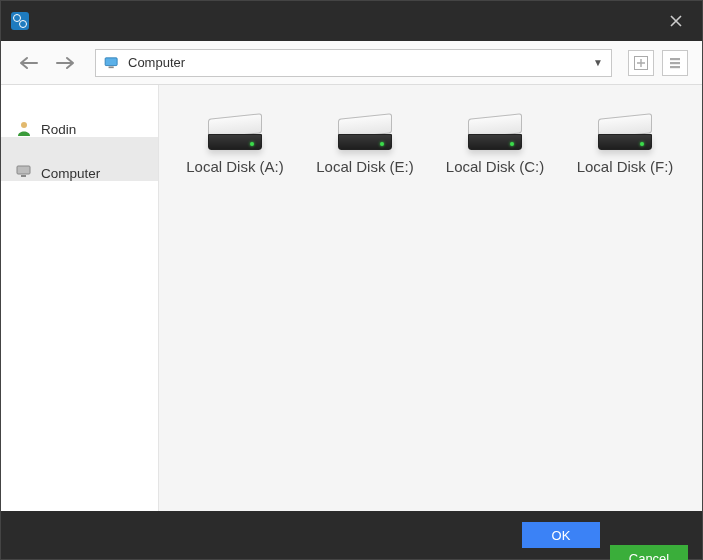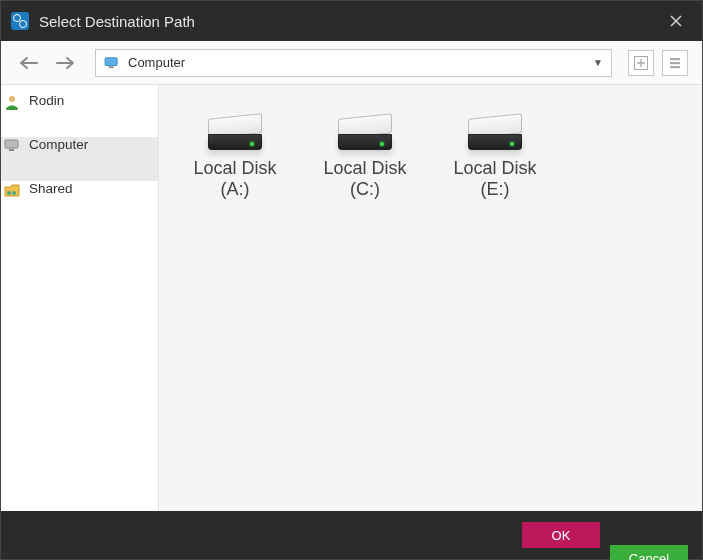--- a/index.html
+++ b/index.html
@@ -21,51 +21,50 @@
   .path-box { flex: 1; height: 28px; border: 1px solid #c8c8c8; background: #fff; display: flex; align-items: center; padding: 0 8px; gap: 8px; margin: 0 8px; }
   .path-box .monitor-icon { width: 16px; height: 12px; }
   .path-box .path-text { font-size: 13px; color: #333; flex: 1; }
   .path-box .drop { color: #555; font-size: 10px; }
   .tool-btn { width: 26px; height: 26px; border: 1px solid #c8c8c8; background: #fff; display: flex; align-items: center; justify-content: center; cursor: pointer; color: #888; }
   .tool-btn svg { display: block; }
 
   
   .body { flex: 1; display: flex; overflow: hidden; }
   .sidebar { width: 158px; background: #fff; border-right: 1px solid #e4e4e4; padding-top: 8px; }
-  .side-item { height: 44px; display: flex; align-items: flex-start; gap: 8px; padding: 0 2px; font-size: 13.5px; color: #333; cursor: pointer; }
+  .side-item { height: 44px; display: flex; align-items: flex-end; gap: 8px; padding: 0 14px; font-size: 13.5px; color: #333; cursor: pointer; }
   .side-item.selected { background: #e9e9e9; }
   .side-icon { width: 18px; height: 18px; display: flex; align-items: center; justify-content: center; }
 
   .content { flex: 1; background: #f5f5f5; padding: 18px 16px; display: flex; flex-wrap: wrap; align-content: flex-start; gap: 18px 10px; }
   .item { width: 120px; height: 108px; display: flex; flex-direction: column; align-items: center; justify-content: flex-start; gap: 8px; border: 3px solid transparent; border-radius: 2px; padding-top: 10px; cursor: pointer; }
   .item.selected { border-color: #f22; }
-  .item .label { font-size: 18px; color: #444; text-align: center; }
+  .item .label { font-size: 15px; color: #444; text-align: center; }
 
   .disk { width: 54px; height: 34px; position: relative; }
   .disk .top { width: 54px; height: 20px; background: linear-gradient(#fafafa, #e6e6e6); transform: skewY(-6deg); border: 1px solid #bbb; border-radius: 3px; position: absolute; top: 0; }
   .disk .front { width: 54px; height: 16px; background: linear-gradient(#3a3a3a, #1e1e1e); border-radius: 0 0 3px 3px; position: absolute; bottom: 0; border: 1px solid #222; box-shadow: 0 4px 6px rgba(0,0,0,0.15); }
   .disk .led { position: absolute; bottom: 4px; right: 8px; width: 4px; height: 4px; background: #3bdc4b; border-radius: 50%; box-shadow: 0 0 3px #3bdc4b; }
 
   
   .footer { height: 48px; background: #2b2b2b; display: flex; align-items: center; justify-content: flex-end; padding: 0 14px; gap: 10px; }
   .btn { width: 78px; height: 26px; color: #fff; font-size: 13px; display: flex; align-items: center; justify-content: center; cursor: pointer; border: none; }
-  .btn.ok { background: #be185d; }
+  .btn.ok { background: #3b82f6; }
   .btn.cancel { background: #3aae3a; margin-top: 46px; }
 
   
   svg { display: block; }
 </style>
 </head>
 <body>
 
 <div class="window">
 
   <div class="titlebar">
     <div class="app-icon"></div>
-    <div class="title-text">Select Destination Path</div>
     <div class="spacer"></div>
     <div class="close">
       <svg width="12" height="12" viewBox="0 0 12 12">
           <path d="M1 1 L11 11 M11 1 L1 11" stroke="#ccc" stroke-width="1.6"></path>
         </svg>
     </div>
   </div>
 
   <div class="toolbar">
     <div class="nav-arrow">
@@ -115,56 +114,54 @@
       </div>
       <div class="side-item selected">
         <span class="side-icon">
           <svg width="16" height="14" viewBox="0 0 16 14">
               <rect x="1" y="1" width="13" height="8" rx="1" fill="#bcbcbc" stroke="#888"></rect>
               <rect x="5" y="10" width="5" height="2" fill="#888"></rect>
             </svg>
         </span>
         <span>Computer</span>
       </div>
-      <div class="side-item">
-        <span class="side-icon">
-          <svg width="16" height="16" viewBox="0 0 16 16">
-              <path d="M1 5 L6 5 L8 3 L15 3 L15 14 L1 14 Z" fill="#f2c14e" stroke="#c99a2e"></path>
-              <circle cx="5" cy="11" r="2" fill="#4a8"></circle>
-              <circle cx="10" cy="11" r="2" fill="#4a8"></circle>
-            </svg>
-        </span>
-        <span>Shared</span>
-      </div>
     </div>
 
     <div class="content">
       <div class="item">
         <div class="disk">
             <div class="top"></div>
             <div class="front"></div>
             <div class="led"></div>
           </div>
         <div class="label">Local Disk (A:)</div>
       </div>
       <div class="item">
         <div class="disk">
             <div class="top"></div>
             <div class="front"></div>
             <div class="led"></div>
           </div>
+        <div class="label">Local Disk (E:)</div>
+      </div>
+      <div class="item">
+        <div class="disk">
+            <div class="top"></div>
+            <div class="front"></div>
+            <div class="led"></div>
+          </div>
         <div class="label">Local Disk (C:)</div>
       </div>
       <div class="item">
         <div class="disk">
             <div class="top"></div>
             <div class="front"></div>
             <div class="led"></div>
           </div>
-        <div class="label">Local Disk (E:)</div>
+        <div class="label">Local Disk (F:)</div>
       </div>
     </div>
 
   </div>
 
   <div class="footer">
     <button class="btn ok">OK</button>
     <button class="btn cancel">Cancel</button>
   </div>
 

